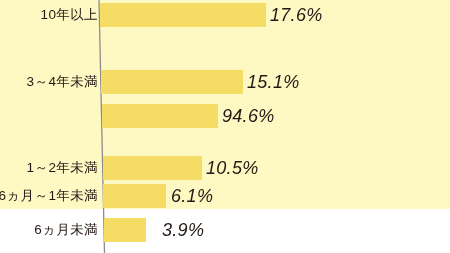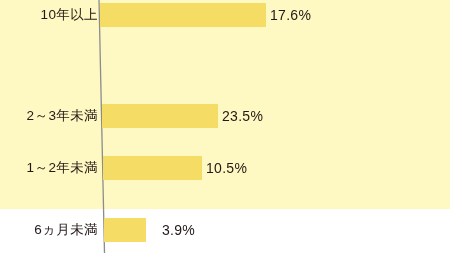--- a/index.html
+++ b/index.html
@@ -58,55 +58,65 @@
     top: 0;
     height: 24px;
     background: #F5DC64;
   }
 
   .value-label {
     position: absolute;
     top: 50%;
     transform: translateY(-50%);
     white-space: nowrap;
-    font-size: 14px;
+    font-size: 18px;
     letter-spacing: 0.3px;
     color: #231815;
     line-height: 1;
+    font-style: italic;
   }
 </style>
 </head>
 <body>
 
 <div id="chart-root">
 
   <svg class="axis-line" viewBox="0 0 450 253" preserveAspectRatio="none" aria-hidden="true">
     <line x1="99" y1="0" x2="104.5" y2="253" stroke="#8C8C8C" stroke-width="1.3"></line>
   </svg>
 
   <div class="bar-row" style="top:3px;">
     <span class="cat-label">10年以上</span>
     <div class="bar" style="left:99.5px; width:166px;"></div>
     <span class="value-label" style="left:270px;">17.6%</span>
   </div>
 
 
+  <div class="bar-row" style="top:70px;">
+    <span class="cat-label">3～4年未満</span>
+    <div class="bar" style="left:100.9px; width:142px;"></div>
+    <span class="value-label" style="left:247px;">15.1%</span>
+  </div>
 
   <div class="bar-row" style="top:104px;">
-    <span class="cat-label">2～3年未満</span>
     <div class="bar" style="left:101.6px; width:116px;"></div>
-    <span class="value-label" style="left:222px;">23.5%</span>
+    <span class="value-label" style="left:222px;">94.6%</span>
   </div>
 
   <div class="bar-row" style="top:156px;">
     <span class="cat-label">1～2年未満</span>
     <div class="bar" style="left:102.5px; width:99px;"></div>
     <span class="value-label" style="left:206px;">10.5%</span>
   </div>
 
+  <div class="bar-row" style="top:184px;">
+    <span class="cat-label">6ヵ月～1年未満</span>
+    <div class="bar" style="left:103.2px; width:63px;"></div>
+    <span class="value-label" style="left:171px;">6.1%</span>
+  </div>
 
   <div class="bar-row" style="top:218px;">
     <span class="cat-label">6ヵ月未満</span>
     <div class="bar" style="left:103.9px; width:42px;"></div>
     <span class="value-label" style="left:162px;">3.9%</span>
   </div>
 
 </div>
 
 </body></html>

